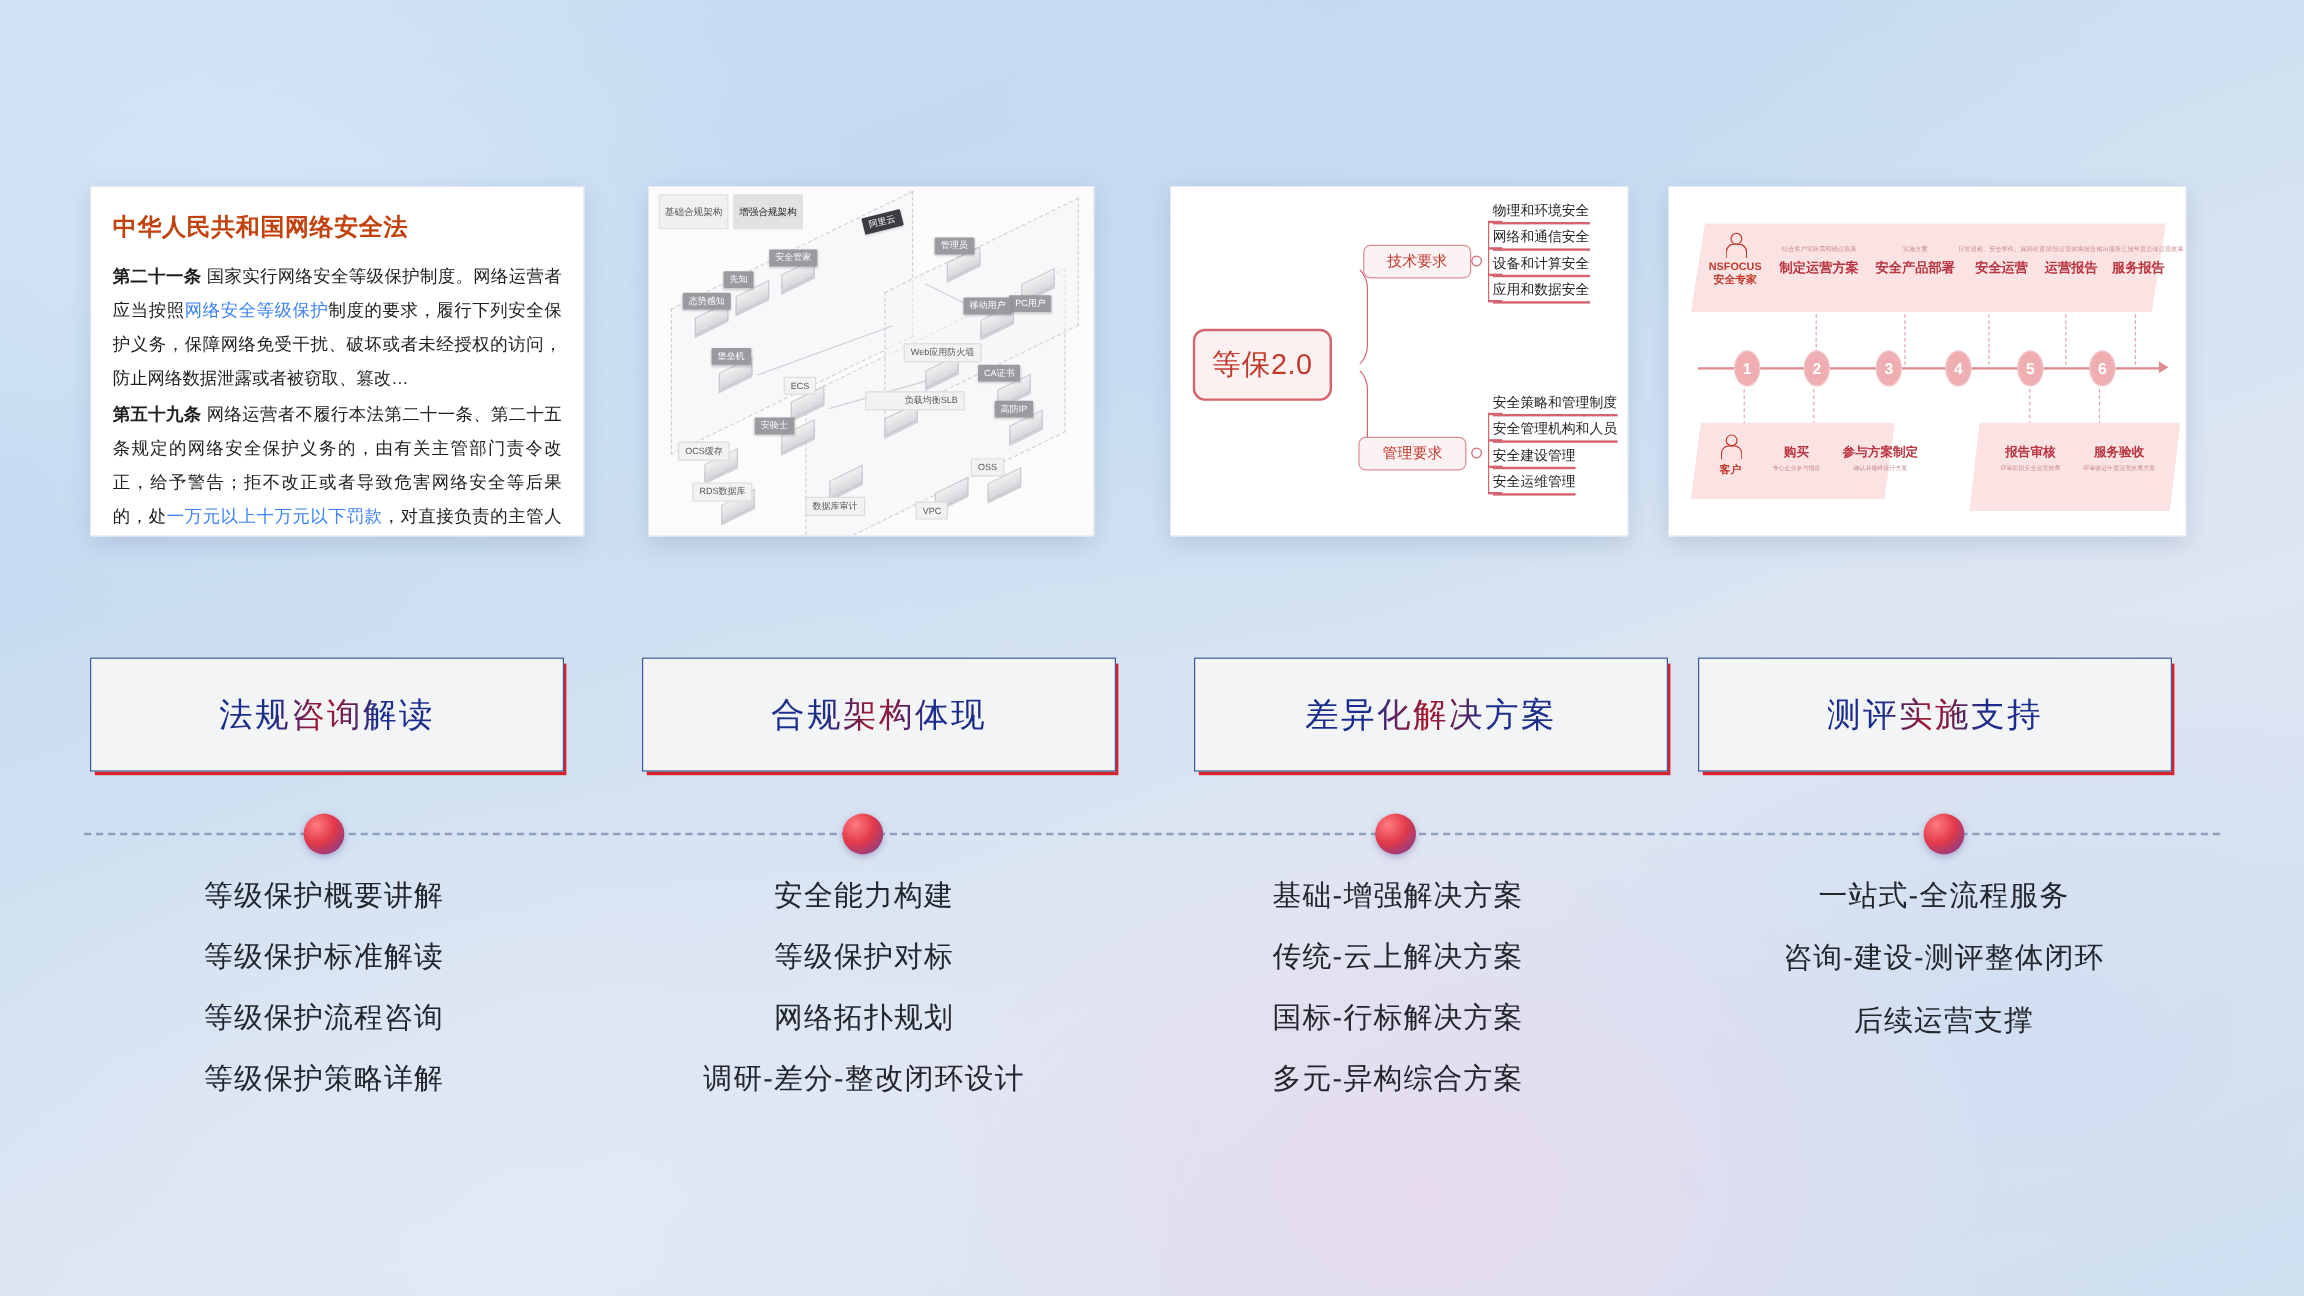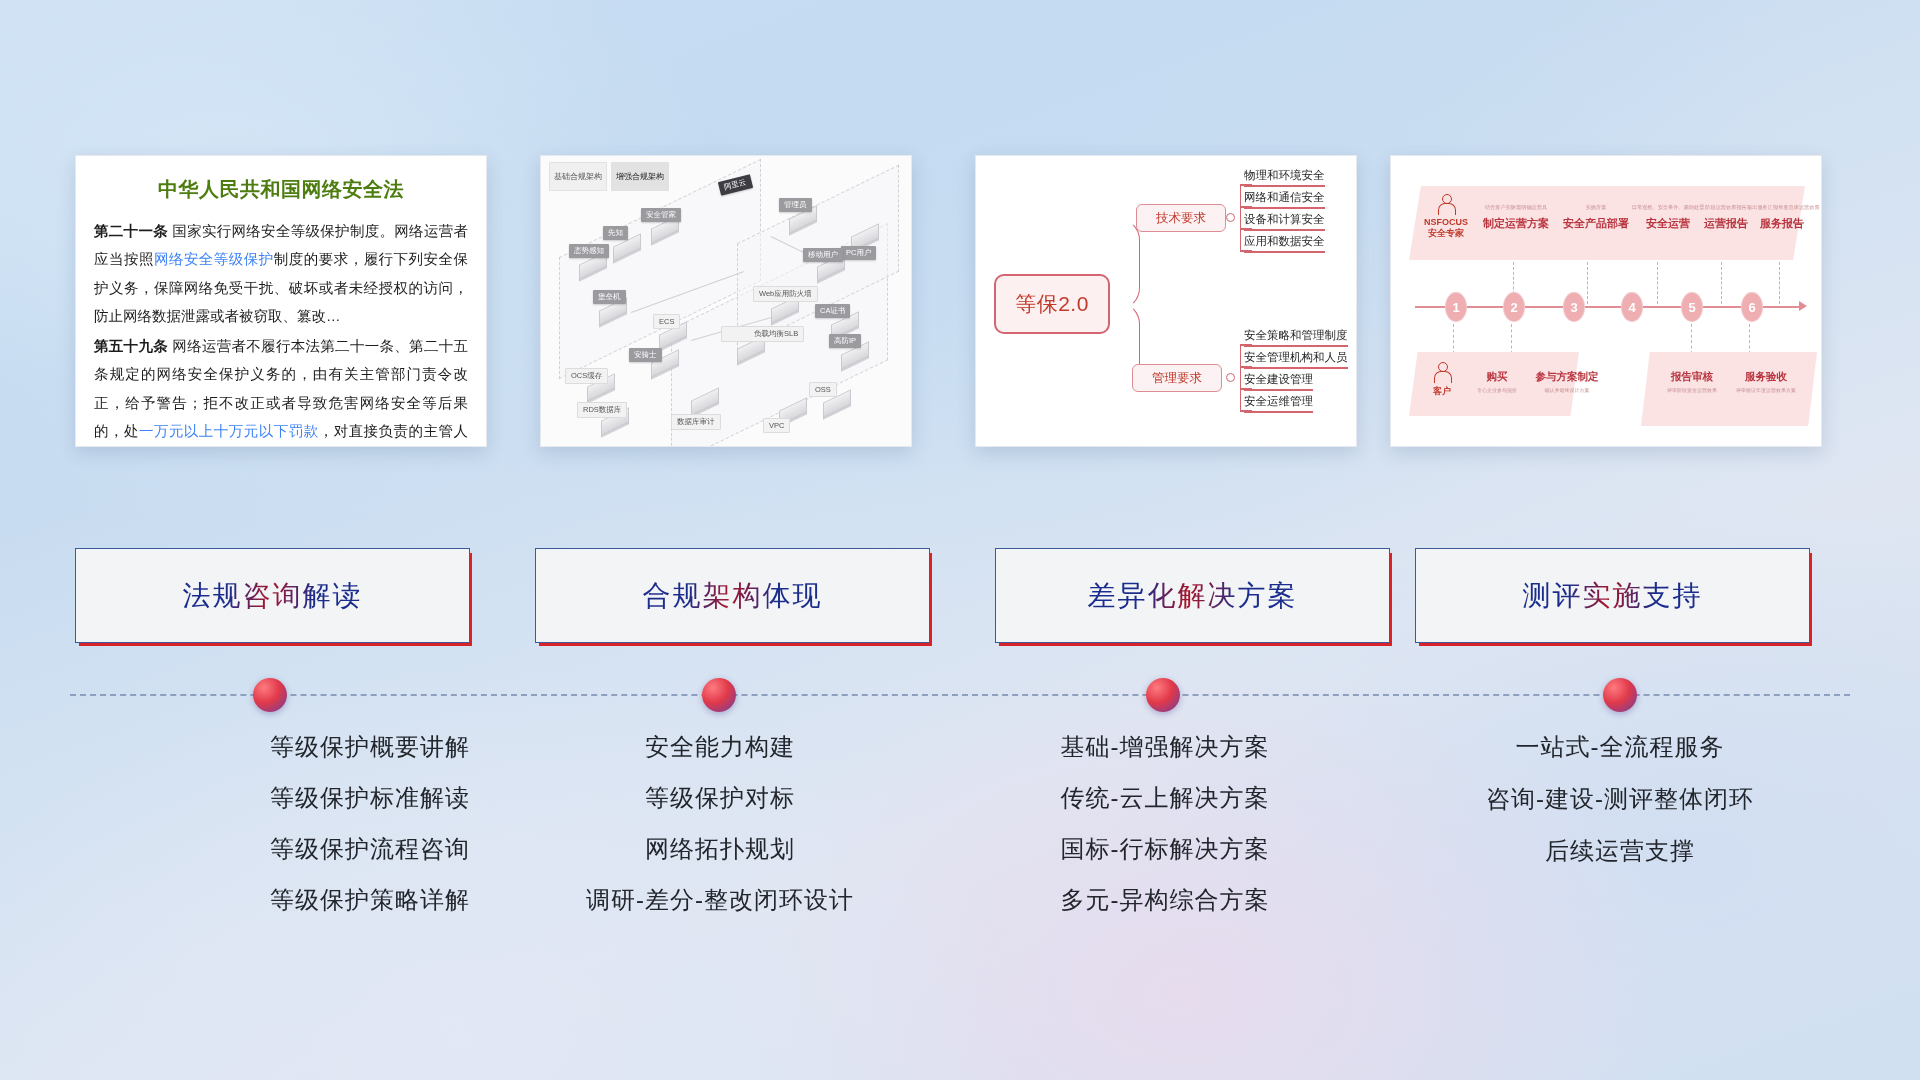--- a/index.html
+++ b/index.html
@@ -21,21 +21,21 @@
   .cards{position:absolute;left:0;top:0;width:1920px;height:460px;}
   .card{position:absolute;background:#fff;border:1px solid #e6e9ef;
         box-shadow:0 6px 18px rgba(40,70,110,.16);overflow:hidden;}
   #card1{left:75px;top:155px;width:410px;height:290px;padding:0;}
   #card2{left:540px;top:155px;width:370px;height:290px;}
   #card3{left:975px;top:155px;width:380px;height:290px;}
   #card4{left:1390px;top:155px;width:430px;height:290px;}
 
   
   .law{padding:16px 18px 10px 18px;box-sizing:border-box;height:100%;}
-  .law-title{text-align:center;font-size:20px;font-weight:bold;color:#4d7c0f;
+  .law-title{font-size:20px;font-weight:bold;color:#c2410c;
              letter-spacing:.5px;margin:4px 0 14px;}
   .law-p{font-size:14.5px;line-height:1.95;color:#1d1d1d;text-align:justify;}
   .law-p b{font-weight:bold;}
   .law-p .hl{color:#3b82f6;}
   .law-p+.law-p{margin-top:2px;}
 
   
   .arch{position:relative;width:100%;height:100%;background:#fbfbfc;}
   .arch-tabs{position:absolute;left:8px;top:6px;display:flex;gap:4px;z-index:6;}
   .arch-tab{font-size:8px;color:#555;padding:8px 4px;background:#f0f0f0;border:1px solid #e2e2e2;}
@@ -55,21 +55,21 @@
       border:1px solid #c2c2c8;opacity:.85;}
   .plane{position:absolute;border:1px dashed #d0d0d6;z-index:1;
          transform:skewY(-26deg);background:rgba(246,246,248,.55);}
   .wire{position:absolute;background:#cfcfd5;height:1px;transform-origin:0 0;z-index:2;}
 
   
   .mind{position:relative;width:100%;height:100%;background:#fff;}
   .mind-root{position:absolute;left:18px;top:118px;width:112px;height:56px;
       border:2px solid #d4646e;border-radius:10px;background:#fdf0f1;
       display:flex;align-items:center;justify-content:center;
-      font-size:21px;color:#c0392b;letter-spacing:.5px;}
+      font-size:24px;color:#c0392b;letter-spacing:.5px;}
   .mind-br{position:absolute;width:88px;height:26px;border:1.5px solid #dd8d93;
       border-radius:6px;background:#fdf2f3;display:flex;align-items:center;
       justify-content:center;font-size:12.5px;color:#c0392b;}
   #br-tech{left:160px;top:48px;}
   #br-mgmt{left:156px;top:208px;}
   .leaf{position:absolute;font-size:11.5px;color:#1f1f1f;white-space:nowrap;
         padding-bottom:2px;border-bottom:2px solid #d4646e;}
   .mline{position:absolute;border-left:1.5px solid #d4646e;}
   .mhook{position:absolute;height:1.5px;background:#d4646e;}
   .mcurve{position:absolute;border:1.5px solid transparent;border-right-color:#d4646e;
@@ -124,21 +124,21 @@
   .tl-line{position:absolute;left:70px;top:34px;width:1780px;height:0;
       border-top:2px dashed #7d8fb3;opacity:.8;}
   .tl-bead{position:absolute;top:18px;width:34px;height:34px;border-radius:50%;
       background:radial-gradient(circle at 32% 28%,#ff7a7f 0%,#e0394a 46%,#6b3f9e 100%);
       box-shadow:0 2px 6px rgba(80,60,140,.35);}
   #bead1{left:253px;} #bead2{left:702px;} #bead3{left:1146px;} #bead4{left:1603px;}
 
   
   .cols{position:absolute;left:0;top:735px;width:1920px;height:230px;}
   .col{position:absolute;top:0;width:400px;text-align:center;}
-  #col1{left:70px;text-align:right;} #col2{left:520px;} #col3{left:965px;} #col4{left:1420px;}
+  #col1{left:70px;} #col2{left:520px;} #col3{left:965px;} #col4{left:1420px;}
   .col .item{font-size:24px;color:#22262c;line-height:1;margin-bottom:27px;
       letter-spacing:1px;font-weight:400;}
   #col4 .item{margin-bottom:28px;}
 </style>
 </head>
 <body>
 
 <div class="stage">
 
   <div class="cards">

